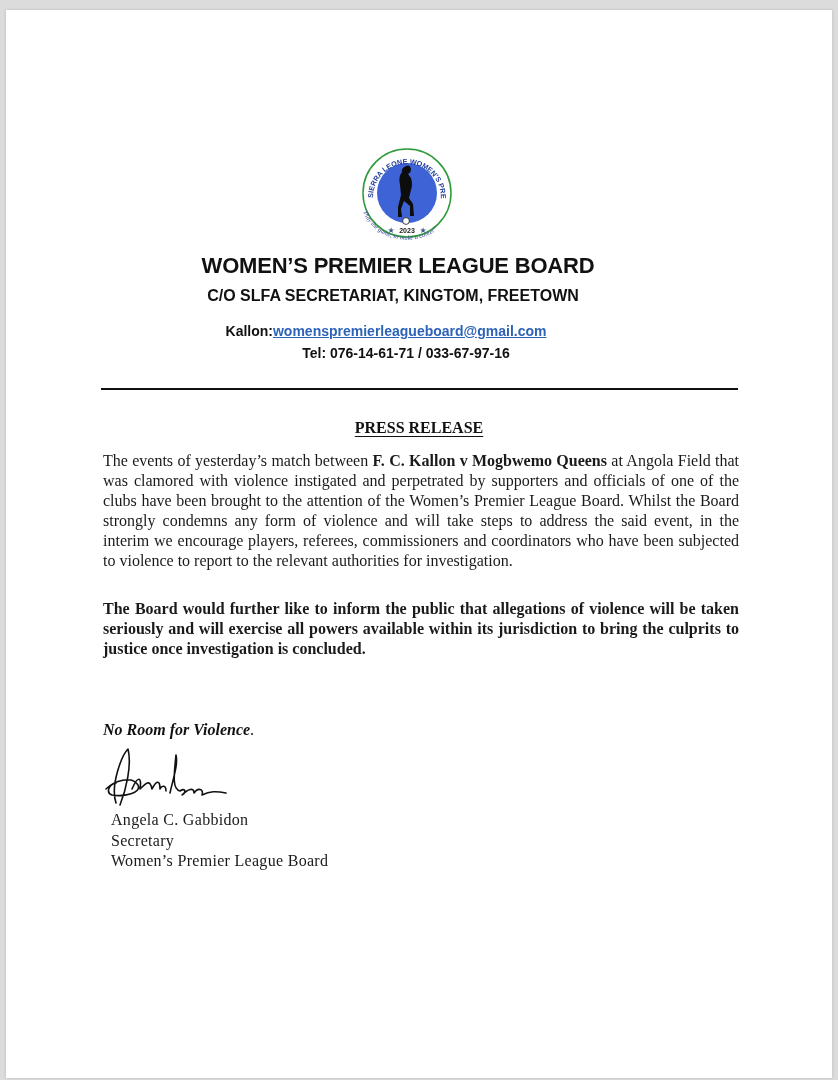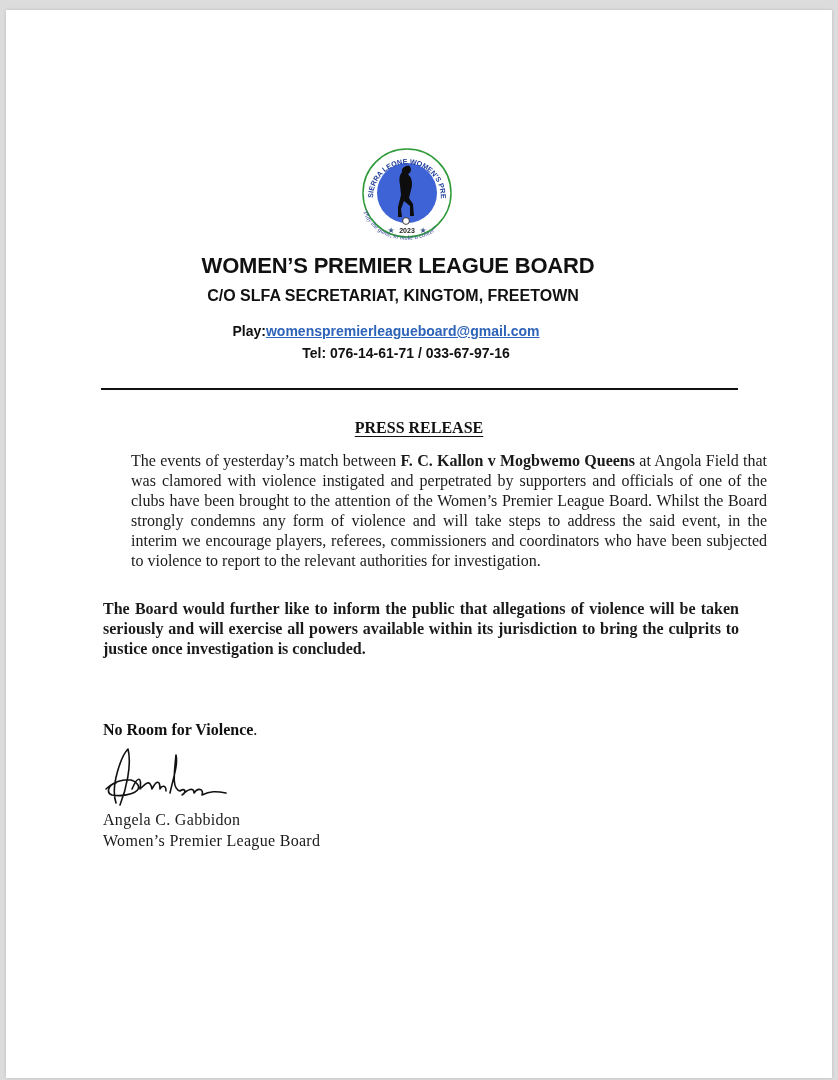--- a/index.html
+++ b/index.html
@@ -83,34 +83,34 @@
   .pr-title span { text-decoration: underline; text-underline-offset: 3px; }
   .body-text {
     position: absolute;
     left: 97px; width: 636px;
     font-family: "Liberation Serif", serif;
     font-size: 16px;
     line-height: 20px;
     color: #1a1a1a;
     text-align: justify;
   }
-  .p1 { top: 441px; margin-left: 28px; }
+  .p1 { top: 441px; }
   .p2 { top: 589px; font-weight: bold; }
   .p3 { top: 659px; }
   .closing {
     position: absolute; left: 97px; top: 711px;
     font-family: "Liberation Serif", serif; font-size: 16px; color: #111;
   }
-  .closing b { font-weight: bold; }
+  .closing b { font-weight: bold; font-style: italic; }
   .signature {
     position: absolute; left: 96px; top: 735px;
     width: 180px; height: 68px;
   }
   .sig-lines {
-    position: absolute; left: 97px; top: 800px;
+    position: absolute; left: 105px; top: 800px;
     font-family: "Liberation Serif", serif;
     font-size: 16px; line-height: 20.5px; color: #1a1a1a;
     letter-spacing: 0.3px;
   }
 </style>
 </head>
 <body>
 
 <div class="page">
 
@@ -132,21 +132,21 @@
     <text x="35" y="87" text-anchor="middle" font-size="8" fill="#3e5a8a">★</text>
     <text x="67" y="87" text-anchor="middle" font-size="8" fill="#3e5a8a">★</text>
     <text font-family="Liberation Serif, serif" font-size="6.5" font-style="italic" fill="#3a4a9a">
       <textPath href="#mottopath" startOffset="2">"Play the game, to make a career"</textPath>
     </text>
   </svg>
 
   <div class="head-title">WOMEN’S PREMIER LEAGUE BOARD</div>
   <div class="head-sub">C/O SLFA SECRETARIAT, KINGTOM, FREETOWN</div>
   <div class="email-line">
-    <span>Play:</span><a>womenspremierleagueboard@gmail.com</a>
+    <span>Kallon:</span><a>womenspremierleagueboard@gmail.com</a>
   </div>
   <div class="tel-line">Tel: 076-14-61-71 / 033-67-97-16</div>
 
   <div class="rule"></div>
 
   <div class="pr-title">
     <span>PRESS RELEASE</span>
   </div>
 
   <div class="body-text p1">
@@ -157,15 +157,16 @@
   <div class="closing">
     <b>No Room for Violence</b><span>.</span>
   </div>
 
   <svg class="signature" viewBox="0 0 180 68">
     <path d="M14 58 C 8 40, 20 10, 26 4 C 30 20, 24 45, 18 60 M 4 44 C 12 36, 30 30, 36 40 C 40 48, 22 52, 10 50 C 4 48, 6 40, 14 38 M 30 44 C 36 30, 40 32, 38 44 C 44 38, 48 34, 50 44 C 54 36, 58 34, 58 44 C 60 40, 64 40, 64 46 M 68 48 C 72 30, 76 20, 74 10 C 72 30, 70 44, 78 46 C 84 42, 84 48, 80 50 C 86 44, 92 42, 92 48 C 96 42, 102 44, 100 50 C 108 46, 114 46, 124 48" fill="none" stroke="#111" stroke-width="1.6" stroke-linecap="round" stroke-linejoin="round"></path>
   </svg>
 
   <div class="sig-lines">
     <div>Angela C. Gabbidon</div>
+    <div>Secretary</div>
     <div>Women’s Premier League Board</div>
   </div>
 </div>
 
 </body></html>

